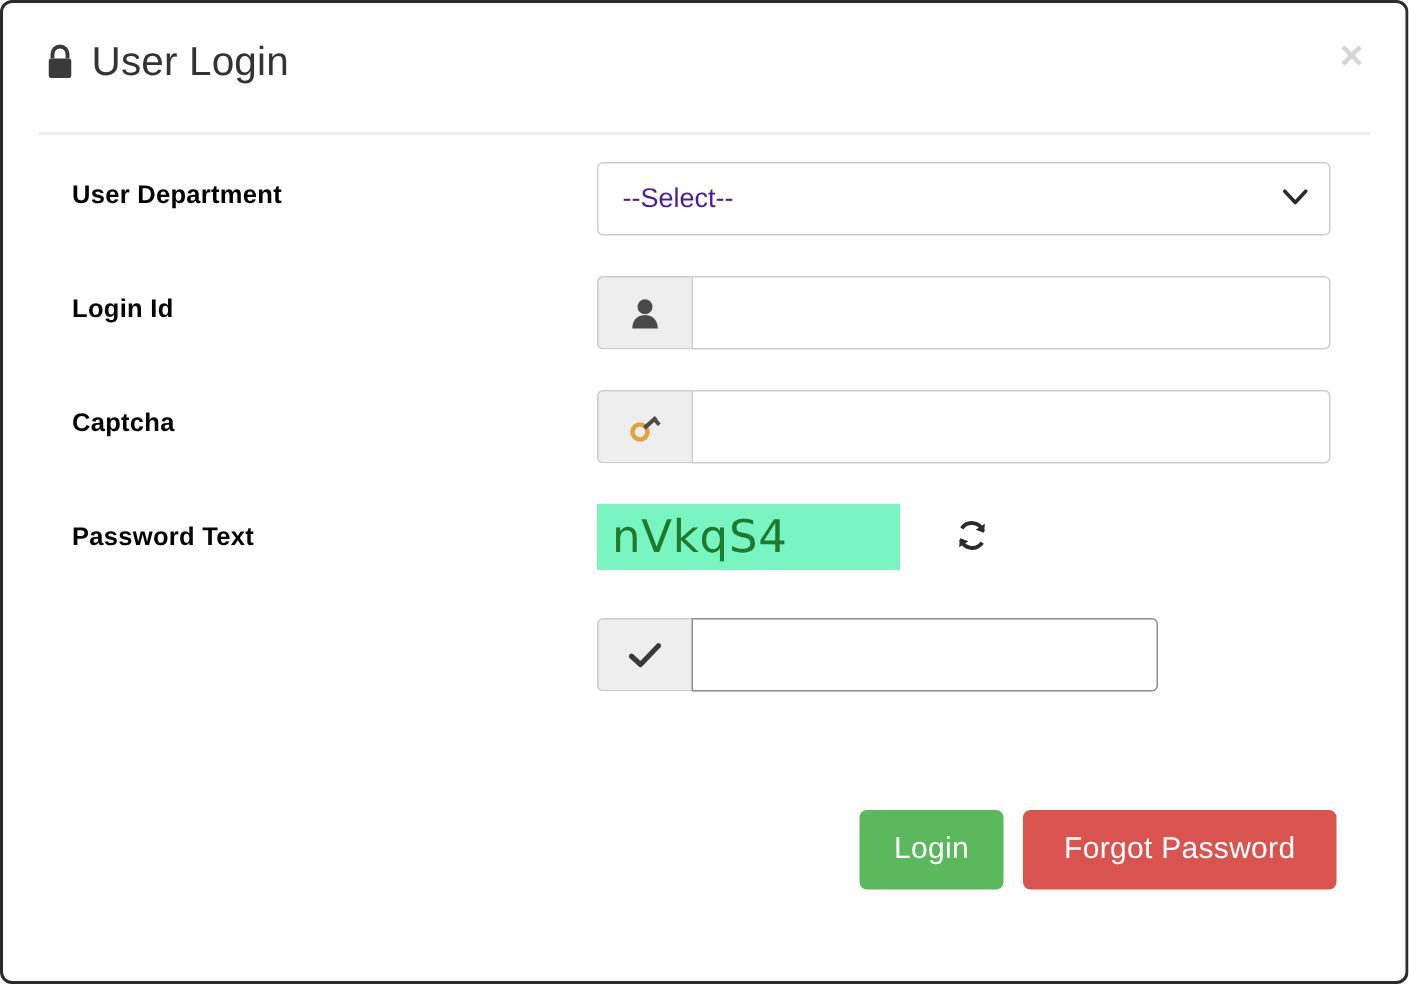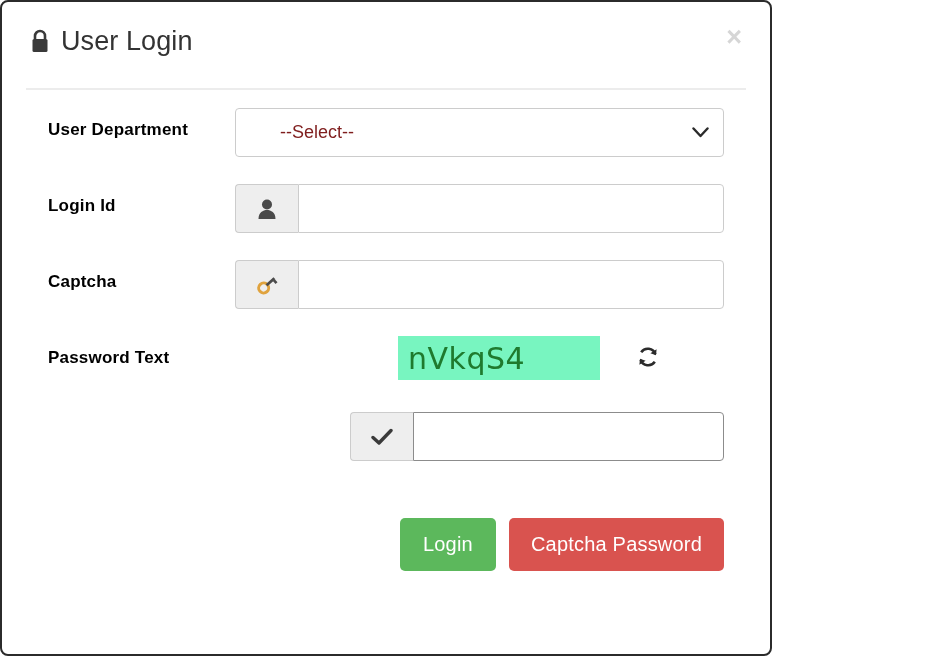--- a/index.html
+++ b/index.html
@@ -4,21 +4,21 @@
 <style>
   * { box-sizing: border-box; }
   html, body {
     margin: 0; padding: 0;
     width: 939px; height: 656px;
     background: #ffffff;
     font-family: "Liberation Sans", sans-serif;
   }
   #modal-frame {
     position: relative;
-    width: 772px;
+    width: 939px;
     height: 656px;
     background: #ffffff;
     border: 2px solid #2b2b2b;
     border-radius: 8px;
     overflow: hidden;
   }
   
   #modal-header {
     position: relative;
     height: 78px;
@@ -89,22 +89,21 @@
     border: 1px solid #cccccc;
     border-radius: 4px;
     background: #ffffff;
     display: flex;
     align-items: center;
     padding: 0 16px;
     cursor: pointer;
   }
   #department-select-value {
     font-size: 18px;
-    color: #7f1d1d;
-    margin-left: 28px;
+    color: #4c1d95;
   }
   #chevron-down-icon {
     position: absolute;
     right: 14px;
     top: 50%;
     transform: translateY(-50%);
     display: block;
   }
   
   .input-group {
@@ -181,20 +180,21 @@
   .btn {
     border: none;
     border-radius: 5px;
     color: #ffffff;
     font-size: 20px;
     font-family: "Liberation Sans", sans-serif;
     height: 53px;
     padding: 0 22px;
     cursor: pointer;
     letter-spacing: 0.2px;
+    margin-top: 22px;
   }
   #login-button { background: #5cb85c; min-width: 96px; }
   #forgot-password-button { background: #d9534f; min-width: 209px; }
 </style>
 </head>
 <body>
 
 <div id="modal-frame">
 
   <div id="modal-header">
@@ -290,16 +290,16 @@
           </span>
           <input id="captcha-input" class="input-field" type="text" value="" placeholder="" style="">
         </div>
       </div>
     </div>
 
   </div>
 
   <div id="modal-footer">
     <button id="login-button" class="btn">Login</button>
-    <button id="forgot-password-button" class="btn">Captcha Password</button>
+    <button id="forgot-password-button" class="btn">Forgot Password</button>
   </div>
 
 </div>
 
 </body></html>

